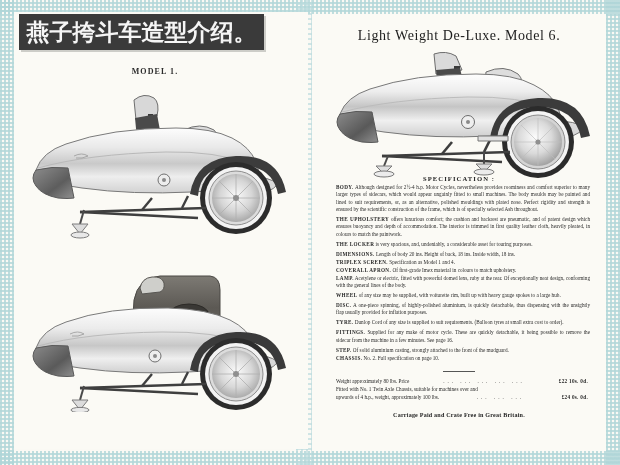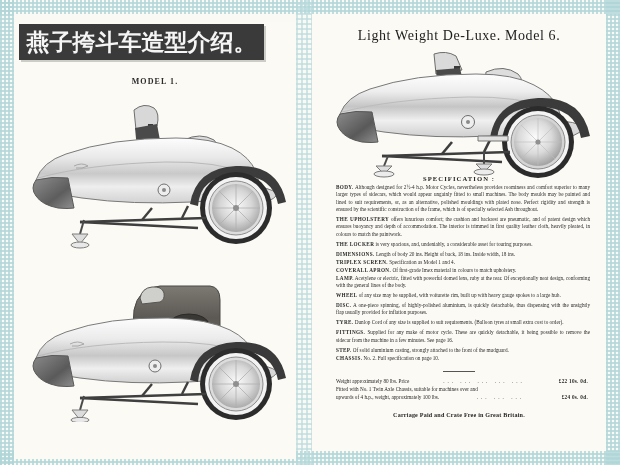--- a/index.html
+++ b/index.html
@@ -26,21 +26,21 @@
       repeating-linear-gradient(90deg, rgba(186,219,221,.7) 0 2px, rgba(255,255,255,0) 2px 5px);
     background-size:5px 5px,5px 5px;
   }
   #lace-top   {left:0;top:0;width:620px;height:14px;}
   #lace-bottom{left:0;bottom:0;width:620px;height:14px;}
   #lace-left  {left:0;top:0;width:14px;height:465px;}
   #lace-right {right:0;top:0;width:14px;height:465px;}
   #lace-gutter{left:296px;top:0;width:16px;height:465px;}
 
   .page-face{position:absolute;background:#fbfaf5;}
-  #left-page {left:14px;top:22px;width:282px;height:437px;}
+  #left-page {left:14px;top:12px;width:282px;height:437px;padding-left:12px;}
   #right-page{left:312px;top:14px;width:294px;height:437px;}
 
   
   #cn-title-banner{
     position:absolute;left:5px;top:2px;width:245px;height:36px;
     background:#3a3a3a;
     display:flex;align-items:center;justify-content:center;
     box-shadow:2px 2px 0 rgba(0,0,0,.18);
   }
   #cn-title-text{

